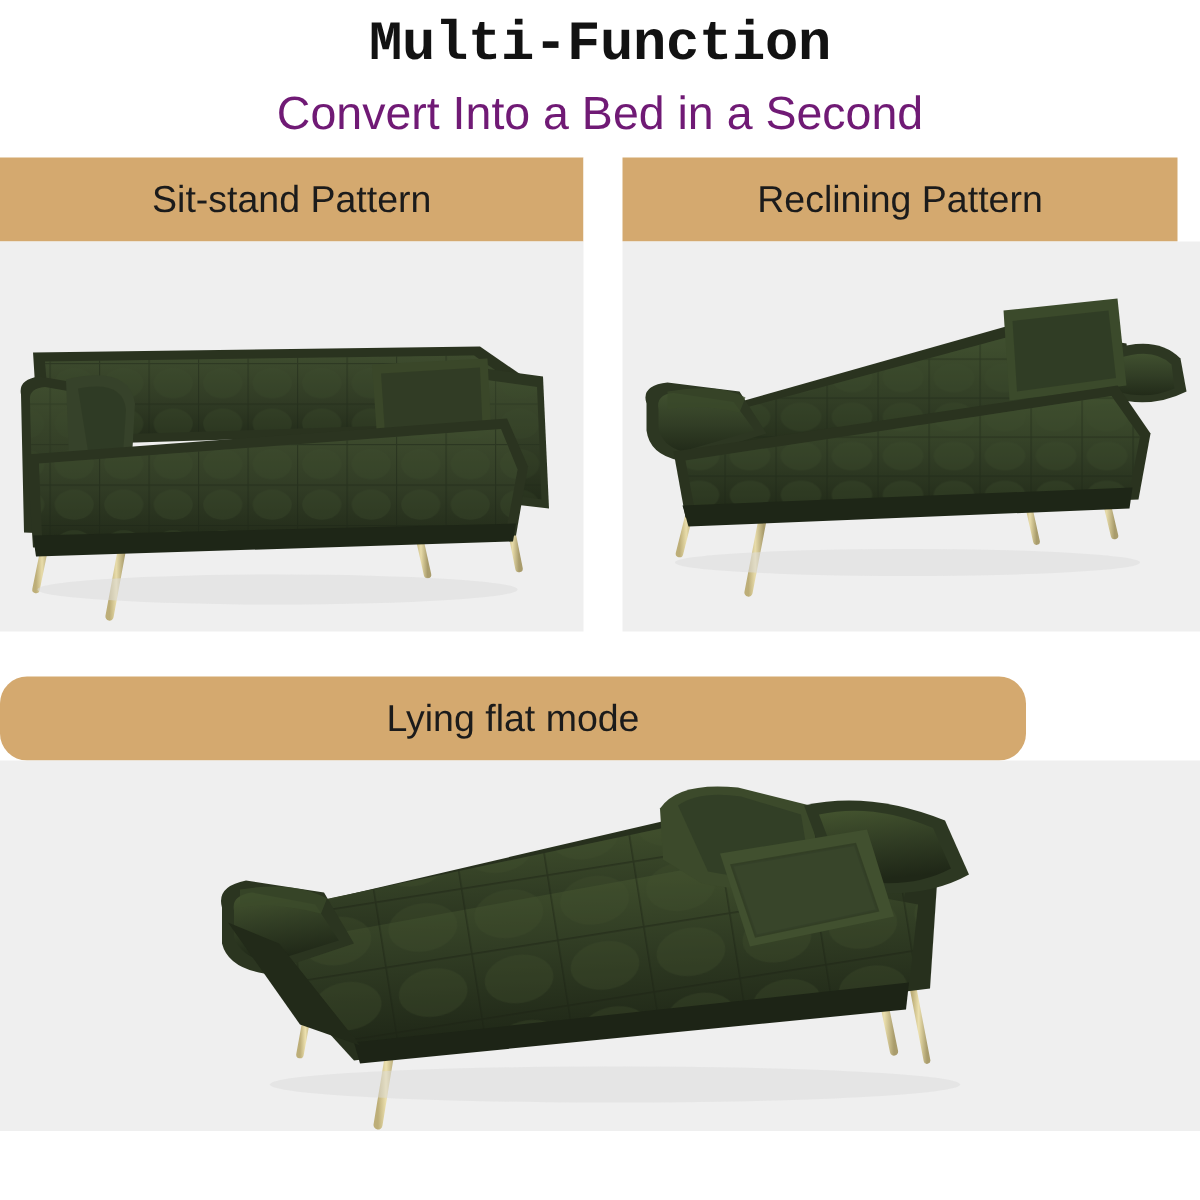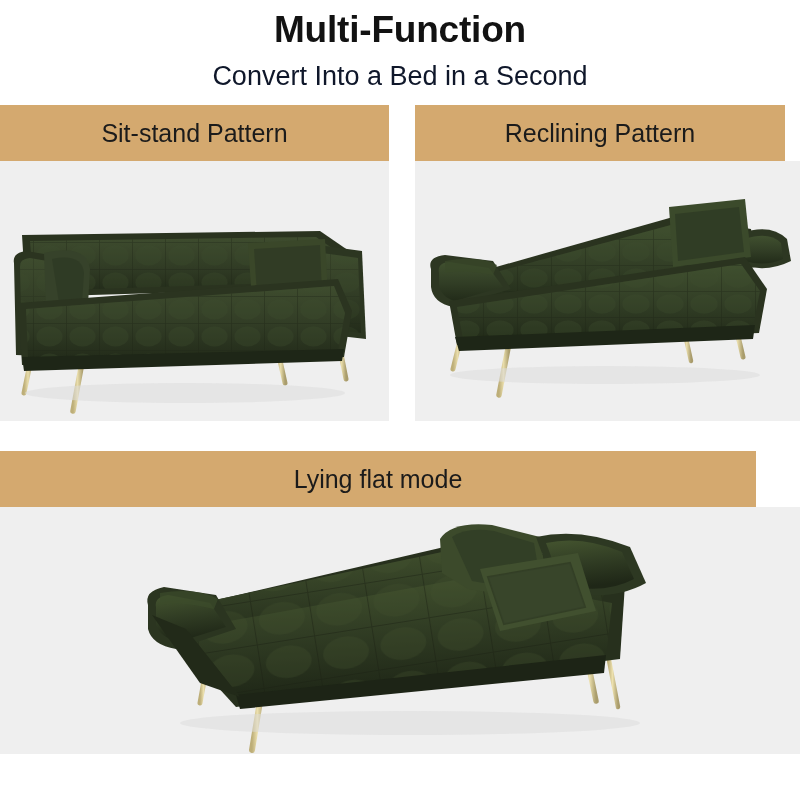--- a/index.html
+++ b/index.html
@@ -22,25 +22,26 @@
     text-align: center;
     background: #ffffff;
   }
   .main-title {
     font-size: 37px;
     font-weight: bold;
     color: #121212;
     letter-spacing: -0.2px;
     line-height: 44px;
     margin: 0;
+    font-family: Liberation Mono, monospace;
   }
   .sub-title {
-    font-size: 27px;
+    font-size: 31px;
     font-weight: normal;
-    color: #0f172a;
+    color: #701a75;
     line-height: 44px;
     margin: 0;
     padding-top: 2px;
   }
 
   
   .banner-row {
     display: flex;
     width: 800px;
     margin-top: 7px;
@@ -49,21 +50,21 @@
     background: #d4a96f;
     height: 56px;
     display: flex;
     align-items: center;
     justify-content: center;
     box-sizing: border-box;
   }
   .banner-left  { width: 389px; }
   .banner-gap   { width: 26px; background: #ffffff; }
   .banner-right { width: 370px; }
-  .banner-full  { width: 756px; }
+  .banner-full  { width: 684px; border-radius: 18px; }
   .banner-label {
     font-size: 25px;
     color: #1b1b1b;
     font-weight: normal;
     white-space: nowrap;
   }
 
   
   .panel-row {
     display: flex;

